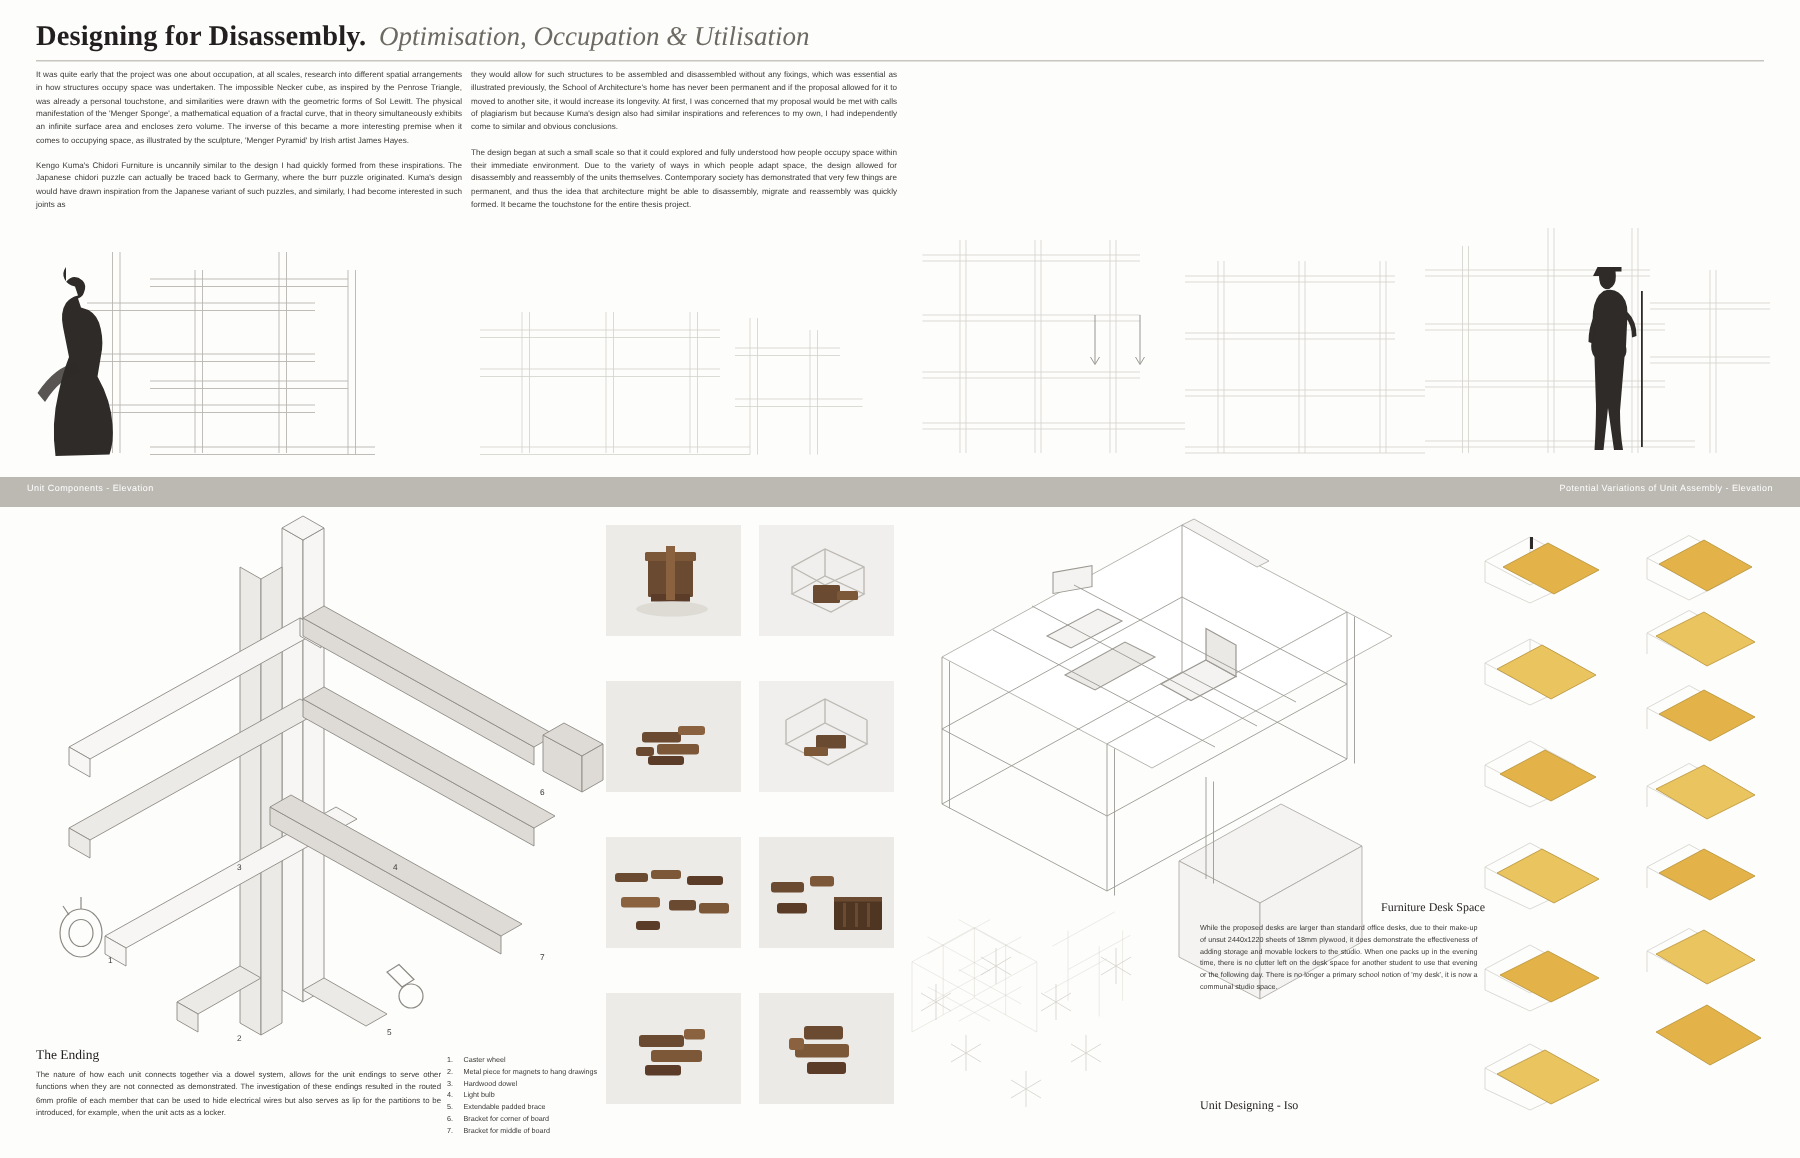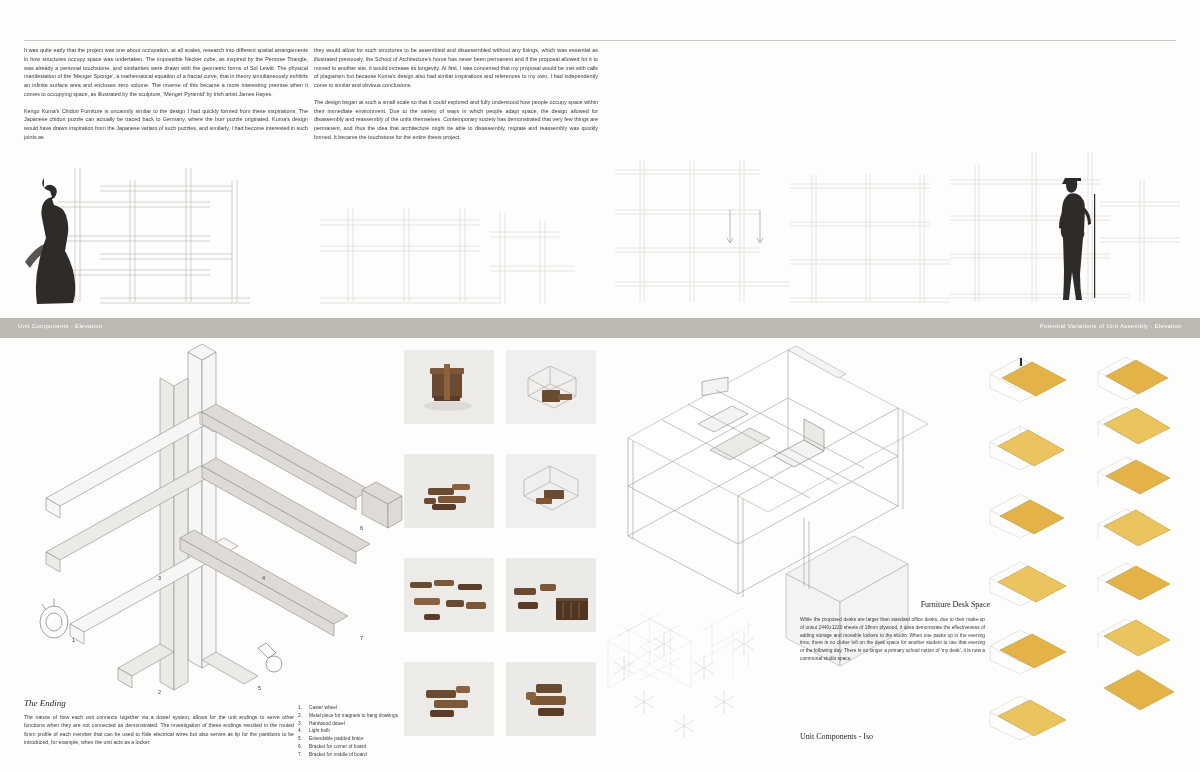--- a/index.html
+++ b/index.html
@@ -57,21 +57,21 @@
 
   
   .lower{position:absolute;left:0;top:338px;width:1200px;height:434px;background:#fdfdfb;}
 
   
   .iso-area{position:absolute;left:10px;top:0;width:390px;height:360px;}
 
   .ending{position:absolute;left:24px;top:360px;width:270px;}
   .ending h3{
     font-family:"Liberation Serif", serif;
-    font-size:9px;font-weight:400;margin:0 0 5px 0;color:#231f20;font-style:italic;
+    font-size:9px;font-weight:400;margin:0 0 5px 0;color:#231f20;
   }
   .ending p{font-size:5.2px;line-height:1.6;text-align:justify;margin:0;color:#3b3936;}
 
   .legend{position:absolute;left:298px;top:366px;width:120px;font-size:4.8px;line-height:1.62;color:#3b3936;}
   .legend .row{display:flex;gap:4px;}
   .legend .num{width:7px;flex:none;}
 
   
   .photos{position:absolute;left:404px;top:12px;width:192px;height:410px;}
   .ph{
@@ -115,20 +115,24 @@
   .desktop{fill:#e3b34a;stroke:#b28c32;stroke-width:.5;}
   .desktop2{fill:#eac45f;stroke:#b28c32;stroke-width:.5;}
   .figure{fill:#2e2b28;}
   .small-num{font-size:5.5px;fill:#3b3936;font-family:"Liberation Sans",sans-serif;}
 </style>
 </head>
 <body>
 
 <div class="page">
 
+  <div class="title-wrap">
+    <span class="title-main">Designing for Disassembly.</span>
+    <span class="title-sub">Optimisation, Occupation &amp; Utilisation</span>
+  </div>
   <div class="title-rule"></div>
 
   <div class="col col1">
     <p>It was quite early that the project was one about occupation, at all scales, research into different spatial arrangements in how structures occupy space was undertaken. The impossible Necker cube, as inspired by the Penrose Triangle, was already a personal touchstone, and similarities were drawn with the geometric forms of Sol Lewitt. The physical manifestation of the 'Menger Sponge', a mathematical equation of a fractal curve, that in theory simultaneously exhibits an infinite surface area and encloses zero volume. The inverse of this became a more interesting premise when it comes to occupying space, as illustrated by the sculpture, 'Menger Pyramid' by Irish artist James Hayes.</p>
     <p>Kengo Kuma's Chidori Furniture is uncannily similar to the design I had quickly formed from these inspirations. The Japanese chidori puzzle can actually be traced back to Germany, where the burr puzzle originated. Kuma's design would have drawn inspiration from the Japanese variant of such puzzles, and similarly, I had become interested in such joints as</p>
   </div>
   <div class="col col2">
     <p>they would allow for such structures to be assembled and disassembled without any fixings, which was essential as illustrated previously, the School of Architecture's home has never been permanent and if the proposal allowed for it to moved to another site, it would increase its longevity. At first, I was concerned that my proposal would be met with calls of plagiarism but because Kuma's design also had similar inspirations and references to my own, I had independently come to similar and obvious conclusions.</p>
     <p>The design began at such a small scale so that it could explored and fully understood how people occupy space within their immediate environment. Due to the variety of ways in which people adapt space, the design allowed for disassembly and reassembly of the units themselves. Contemporary society has demonstrated that very few things are permanent, and thus the idea that architecture might be able to disassembly, migrate and reassembly was quickly formed. It became the touchstone for the entire thesis project.</p>
   </div>
@@ -561,21 +565,21 @@
           <path d="M146 306 l0 -12 M146 306 l0 12 M146 306 l-10 -6 M146 306 l10 6 M146 306 l-10 6 M146 306 l10 -6"></path>
           <path d="M46 364 l0 -12 M46 364 l0 12 M46 364 l-10 -6 M46 364 l10 6 M46 364 l-10 6 M46 364 l10 -6"></path>
           <path d="M86 388 l0 -12 M86 388 l0 12 M86 388 l-10 -6 M86 388 l10 6 M86 388 l-10 6 M86 388 l10 -6"></path>
           <path d="M126 364 l0 -12 M126 364 l0 12 M126 364 l-10 -6 M126 364 l10 6 M126 364 l-10 6 M126 364 l10 -6"></path>
         </g>
       </svg>
     </div>
 
     <div class="proposed">Furniture Desk Space</div>
     <div class="proposed-txt">While the proposed desks are larger than standard office desks, due to their make-up of unsut 2440x1220 sheets of 18mm plywood, it does demonstrate the effectiveness of adding storage and movable lockers to the studio. When one packs up in the evening time, there is no clutter left on the desk space for another student to use that evening or the following day. There is no longer a primary school notion of 'my desk', it is now a communal studio space.</div>
-    <div class="unit-iso-lbl">Unit Components - Iso</div>
+    <div class="unit-iso-lbl">Unit Designing - Iso</div>
 
     <div class="thumbs">
 
       <div class="thumb" style="left:0;top:0;">
         <svg width="96" height="62">
           <g class="lnD">
               <path d="M10 30 L40 14 L70 30 L40 46 Z"></path>
               <path d="M10 30 L10 44 M40 14 L40 28 M70 30 L70 44 M10 44 L40 58 L70 44"></path>
             </g>
           <polygon class="desktop" points="22,34 52,18 86,36 56,52"></polygon>

